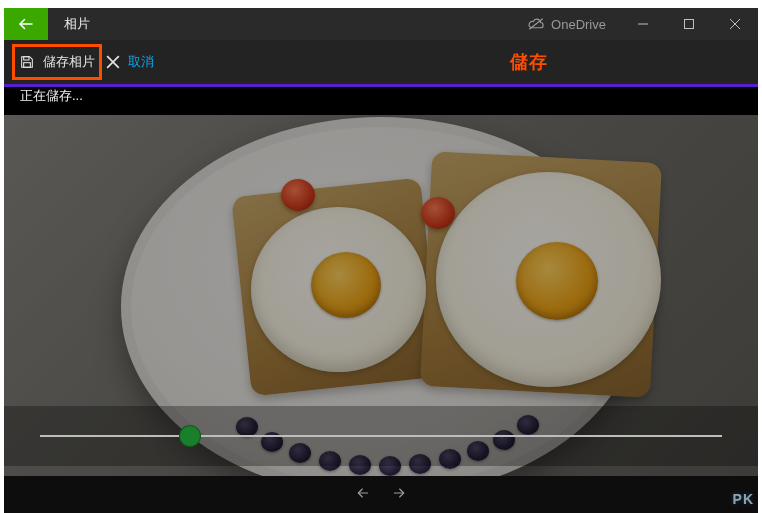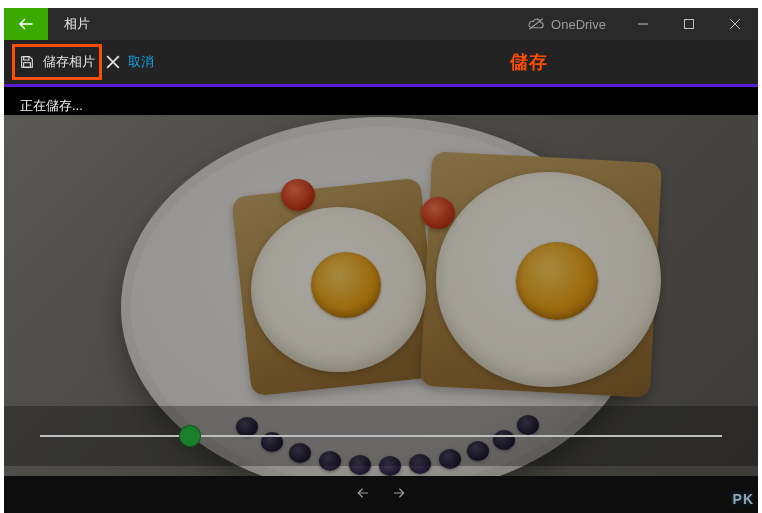--- a/index.html
+++ b/index.html
@@ -102,21 +102,21 @@
       height: 3px;
       background: #5a1dcf;
     }
     
     .status {
       height: 28px;
       background: #000;
       color: #f0f0f0;
       font-size: 13px;
       display: flex;
-      align-items: flex-end;
+      align-items: flex-start;
       padding-left: 16px;
     }
     
     .canvas {
       flex: 1;
       position: relative;
       overflow: hidden;
       background: #000;
     }
     .photo {

